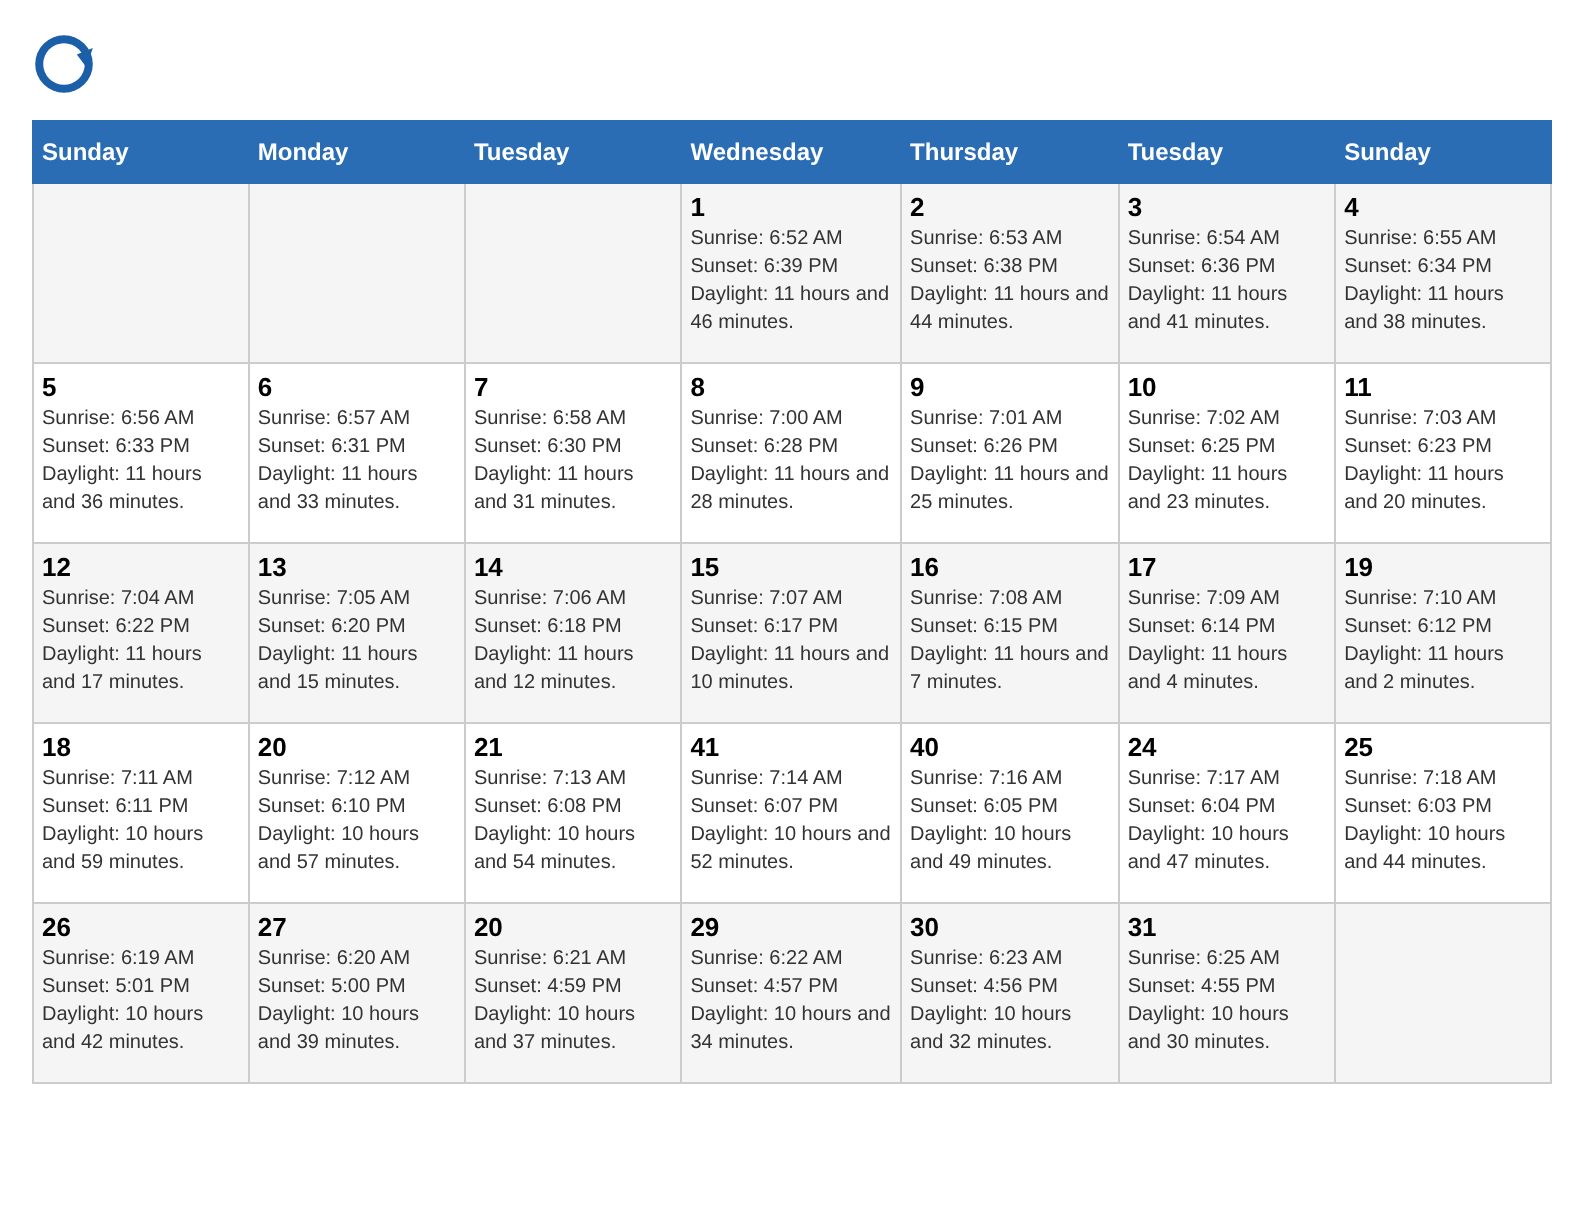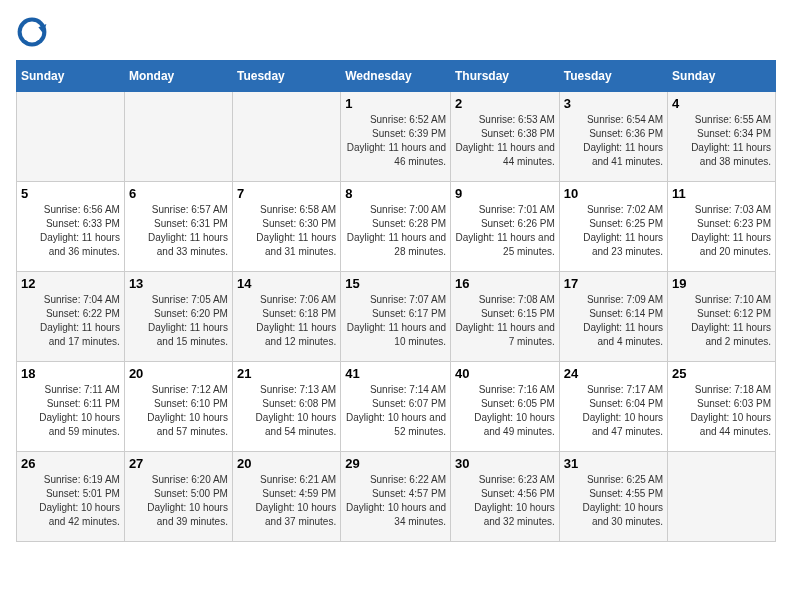--- a/index.html
+++ b/index.html
@@ -28,21 +28,21 @@
       border: 1px solid #ccc;
       vertical-align: top;
       padding: 4px;
       width: 113px;
       min-height: 80px;
       height: 90px;
     }
     tbody tr:nth-child(odd) td { background-color: #f5f5f5; }
     tbody tr:nth-child(even) td { background-color: #ffffff; }
     .day-number { font-weight: bold; font-size: 13px; margin-bottom: 2px; }
-    .day-info { font-size: 10px; color: #333; line-height: 1.4; text-align: right; }
+    .day-info { font-size: 10px; color: #333; line-height: 1.4; }
   </style>
 </head>
 <body>
 
 <div class="container">
   <div class="header">
     <div class="logo">
       <svg class="logo-icon" viewBox="0 0 40 40">
         <circle cx="20" cy="20" r="18" fill="#1a5fa8"></circle>
         <circle cx="20" cy="20" r="13" fill="white"></circle>

